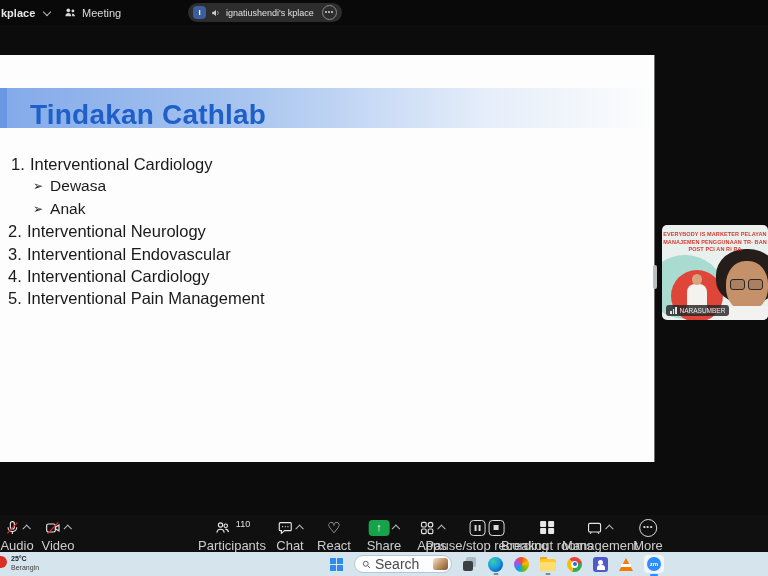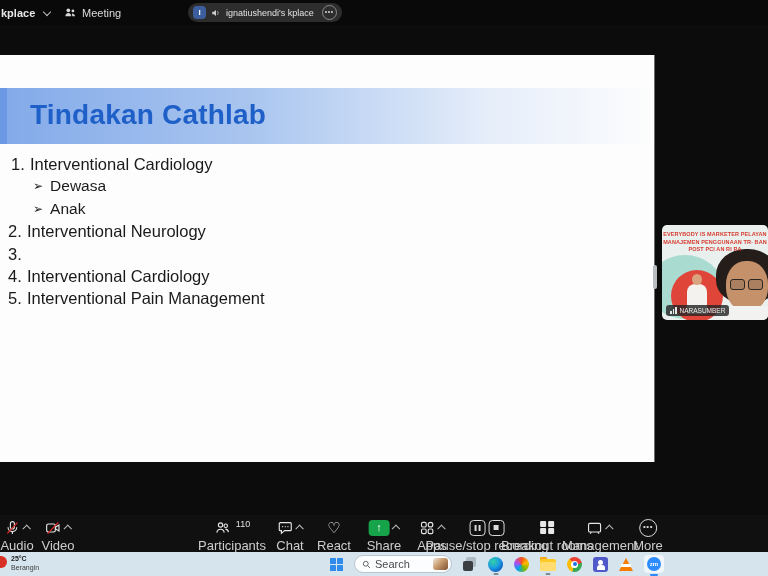--- a/index.html
+++ b/index.html
@@ -19,21 +19,21 @@
               display:flex;align-items:center;gap:5px;padding:0 5px;}
   .pill-avatar{width:13px;height:13px;border-radius:4px;background:#3d5e9e;color:#fff;font-size:8px;
                font-weight:bold;display:flex;align-items:center;justify-content:center;}
   .pill-label{color:#e2e2e2;font-size:9px;}
   .pill-more{width:13px;height:13px;border-radius:50%;border:1px solid #8a8a8a;color:#cfcfcf;
              font-size:7px;line-height:11px;text-align:center;letter-spacing:.5px;margin-left:3px;}
   
   .stage{position:absolute;top:25px;left:0;width:768px;height:490px;background:#0c0c0c;}
   .slide{position:absolute;left:0;top:30px;width:654px;height:407px;background:#fdfdfd;
          border-right:1px solid #6e6e6e;}
-  .title-band{position:absolute;left:0;top:33px;width:100%;height:56px;
+  .title-band{position:absolute;left:0;top:33px;width:100%;height:40px;
               background:linear-gradient(90deg,#83aae9 0%,#a9c5ef 38%,#e6eefa 75%,#fdfdfd 100%);}
   .title-accent{position:absolute;left:0;top:0;width:7px;height:100%;background:#6b97e4;}
   .slide-title{margin:0;padding-left:30px;font-size:28px;line-height:53px;font-weight:bold;
                color:#1e5fc8;letter-spacing:.2px;}
   .slide-list{position:absolute;left:8px;top:98px;color:#1a1a1a;font-size:16.5px;}
   .li-row{display:flex;line-height:22.4px;}
   .li-row.first{padding-left:3px;}
   .li-num{min-width:19px;}
   .li-sub{display:flex;line-height:22.4px;padding-left:25px;font-size:15.5px;}
   .li-arrow{margin-right:7px;font-size:12px;line-height:22.4px;}
@@ -89,21 +89,21 @@
   .taskbar{position:absolute;top:552px;left:0;width:768px;height:24px;background:#d5e4ed;}
   .weather{position:absolute;left:0;top:2px;display:flex;align-items:flex-start;gap:4px;}
   .weather-icon{width:12px;height:12px;border-radius:50%;background:#d93025;margin-left:-5px;margin-top:2px;}
   .weather-temp{font-size:7px;font-weight:bold;color:#222;line-height:9px;}
   .weather-cond{font-size:7px;color:#3c3c3c;line-height:9px;}
   .tk-row{position:absolute;left:330px;top:3px;height:18px;display:flex;align-items:center;gap:11px;}
   .winlogo{display:grid;grid-template-columns:6px 6px;grid-template-rows:6px 6px;gap:1px;}
   .winlogo span{background:#2f8ceb;border-radius:.5px;}
   .searchpill{width:86px;height:16px;background:rgba(255,255,255,.92);border:1px solid #b8c6cf;
               border-radius:9px;display:flex;align-items:center;gap:4px;padding:0 3px 0 7px;}
-  .search-txt{font-size:11px;color:#4a4a4a;flex:1;}
+  .search-txt{font-size:14px;color:#4a4a4a;flex:1;}
   .search-img{width:15px;height:12px;border-radius:3px;
               background:linear-gradient(135deg,#e8d7c4 10%,#c89a6e 45%,#8a5f3c 90%);}
   .taskview{position:relative;width:14px;height:14px;}
   .taskview .back{position:absolute;left:3px;top:0;width:10px;height:10px;background:#aebcc4;border-radius:2px;}
   .taskview .front{position:absolute;left:0;top:4px;width:10px;height:10px;background:#3c4043;border-radius:2px;}
   .edgeicon{width:15px;height:15px;border-radius:50%;
             background:radial-gradient(circle at 35% 30%,#35d1a4 0%,#1b9de0 45%,#0b62c4 75%,#0a4fa8 100%);}
   .copiloticon{width:15px;height:15px;border-radius:50%;
                background:conic-gradient(#f25022,#ffb900,#7fba00,#00a4ef,#b14cf0,#f25022);}
   .foldericon{position:relative;width:16px;height:13px;margin-top:2px;}
@@ -177,20 +177,21 @@
         <div class="li-sub">
           <span class="li-arrow">➢</span>
           <span>Anak</span>
         </div>
         <div class="li-row">
           <span class="li-num">2.</span>
           <span>Interventional Neurology</span>
         </div>
         <div class="li-row">
           <span class="li-num">3.</span>
+          <span>Interventional Endovascular</span>
         </div>
         <div class="li-row">
           <span class="li-num">4.</span>
           <span>Interventional Cardiology</span>
         </div>
         <div class="li-row">
           <span class="li-num">5.</span>
           <span>Interventional Pain Management</span>
         </div>
       </div>

